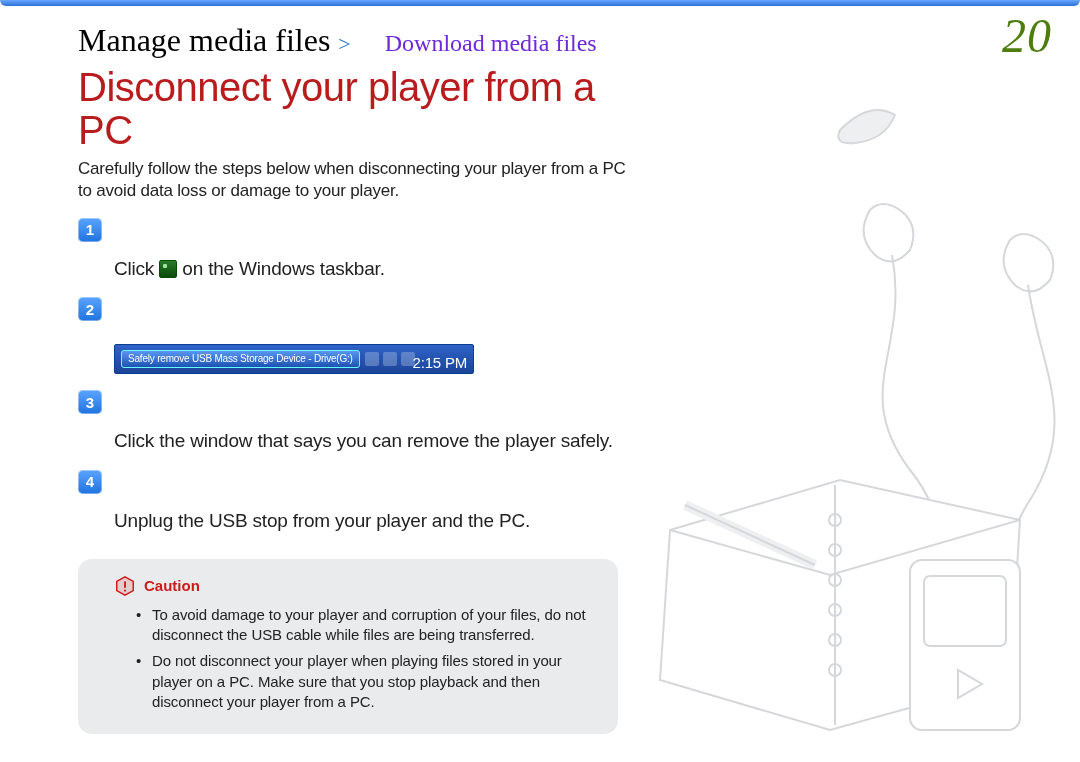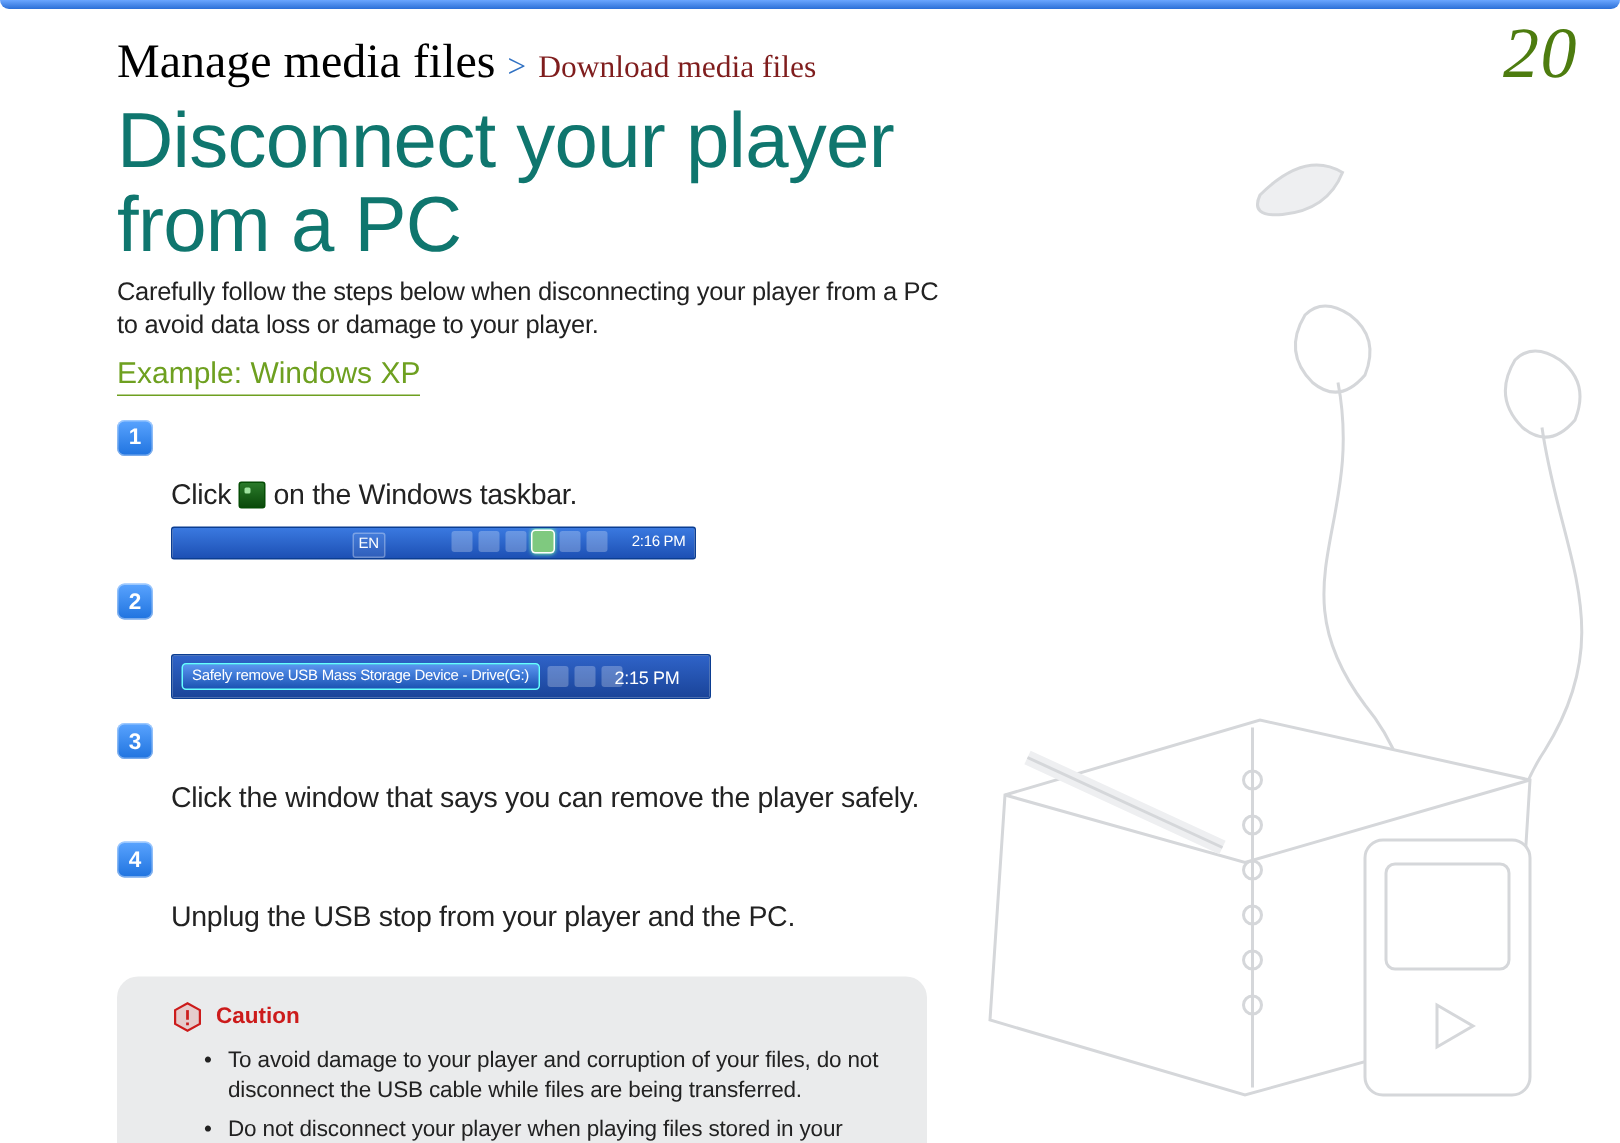--- a/index.html
+++ b/index.html
@@ -2,42 +2,42 @@
 <html><head>
 <meta charset="utf-8">
 <style>
   * { margin: 0; padding: 0; box-sizing: border-box; }
   html, body { width: 1080px; height: 762px; font-family: Arial, Helvetica, sans-serif; background: #fff; color: #222; overflow: hidden; }
   .page { position: relative; width: 1080px; height: 762px; }
   .top-line { position: absolute; left: 0; top: 0; width: 100%; height: 6px; background: linear-gradient(#6aa6ff, #2b6fd6); border-bottom-left-radius: 6px; border-bottom-right-radius: 6px; }
   .breadcrumb { position: absolute; left: 78px; top: 22px; font-family: "Book Antiqua", "Palatino Linotype", Georgia, serif; }
   .breadcrumb .bc1 { color: #000000; font-size: 32px; text-align: center; }
   .breadcrumb .sep { color: #2f70c2; font-size: 22px; margin: 0 4px; }
-  .breadcrumb .bc2 { color: #7f1d1d; font-size: 21px; }
+  .breadcrumb .bc2 { color: #6d28d9; font-size: 24px; margin-left: 26px; }
   .page-num { position: absolute; right: 28px; top: 8px; font-family: "Book Antiqua", Georgia, serif; font-style: italic; font-size: 48px; color: #4d7c0f; font-weight: 400; letter-spacing: 1px; }
   .content { position: absolute; left: 78px; top: 66px; width: 560px; }
-  h1.title { font-family: Arial, Helvetica, sans-serif; font-weight: 400; color: #0f766e; font-size: 52px; line-height: 1.08; letter-spacing: -0.5px; }
+  h1.title { font-family: Arial, Helvetica, sans-serif; font-weight: 400; color: #b91c1c; font-size: 40px; line-height: 1.08; letter-spacing: -0.5px; }
   .intro { font-size: 17px; line-height: 1.28; margin-top: 6px; color: #222; letter-spacing: -0.2px; }
   .example { margin-top: 10px; color: #6ea020; font-size: 20px; border-bottom: 1px solid #6ea020; display: inline-block; padding-bottom: 2px; }
   .steps { margin-top: 14px; }
   .step { display: flex; align-items: flex-start; margin-bottom: 14px; }
   .num { flex: 0 0 24px; width: 24px; height: 24px; border-radius: 5px; background: linear-gradient(#5aa4ff,#1f73df); color: #fff; font-weight: bold; font-size: 15px; display: flex; align-items: center; justify-content: center; margin-right: 12px; margin-top: 2px; box-shadow: inset 0 0 0 1px rgba(255,255,255,0.4); }
   .step-body { font-size: 19px; line-height: 1.28; color: #222; letter-spacing: -0.2px; margin-top: 41px; }
   .mini-icon { display: inline-block; width: 18px; height: 18px; background: linear-gradient(#2a7a2a,#0a4a0a); border: 1px solid #054d05; vertical-align: -3px; border-radius: 2px; position: relative; }
   .mini-icon::after{ content:""; position:absolute; left:3px; top:3px; width:4px; height:4px; background:#9fe39f; border-radius:1px; }
   .taskbar { margin-top: 8px; width: 350px; height: 22px; border: 1px solid #0b3d91; background: linear-gradient(#3a79e0,#1d50b4); position: relative; border-radius: 2px; font-size: 10px; color: #fff; overflow: hidden; }
   .taskbar .lang { position: absolute; left: 120px; top: 3px; font-size: 10px; color: #fff; background: rgba(255,255,255,0.08); padding: 1px 3px; border: 1px solid rgba(255,255,255,0.3); border-radius:2px; }
   .taskbar .tray { position: absolute; right: 58px; top: 2px; display: flex; gap: 4px; }
   .tray-ico { width: 14px; height: 14px; background: rgba(255,255,255,0.25); border-radius: 2px; }
   .tray-ico.hl { background: #7fc97f; box-shadow: 0 0 0 1px #fff, 0 0 3px 1px #7affa0; }
   .taskbar .clock { position: absolute; right: 6px; top: 4px; font-size: 10px; color: #fff; }
   .popup-bar { margin-top: 8px; width: 360px; height: 30px; border: 1px solid #0b3d91; background: linear-gradient(#2f63c8,#1a4499); border-radius: 2px; position: relative; text-align: center; }
   .popup-bar .tooltip { position: absolute; left: 6px; top: 5px; height: 18px; line-height: 16px; padding: 0 6px; background: linear-gradient(#5a96f0,#1b53b3); border: 1px solid #6ff; border-radius: 3px; color: #fff; font-size: 10px; white-space: nowrap; }
   .popup-bar .tray2 { position: absolute; right: 58px; top: 7px; display: flex; gap: 4px; }
-  .popup-bar .clock { position: absolute; right: 20px; top: 8px; font-size: 12px; color: #fff; }
+  .popup-bar .clock { position: absolute; right: 6px; top: 8px; font-size: 15px; color: #fff; }
   .caution-box { margin-top: 26px; width: 540px; background: #eaebec; border-radius: 14px; padding: 16px 20px 16px 36px; }
   .caution-hdr { display: flex; align-items: center; gap: 8px; margin-bottom: 8px; }
   .caution-icon { width: 22px; height: 22px; }
   .caution-label { color: #cc1b1b; font-weight: bold; font-size: 15px; }
   .caution-list { list-style: none; padding-left: 38px; }
   .caution-list li { position: relative; font-size: 15px; line-height: 1.35; margin-bottom: 6px; color: #222; letter-spacing: -0.1px; }
   .caution-list li::before { content: "•"; position: absolute; left: -16px; top: 0; }
   
   .art { position: absolute; right: 0; top: 90px; width: 470px; height: 660px; pointer-events: none; }
 </style>
@@ -50,42 +50,29 @@
     <span class="bc1">Manage media files</span>
     <span class="sep">&gt;</span>
     <span class="bc2">Download media files</span>
   </div>
 
   <div class="page-num">20</div>
 
   <div class="content">
     <h1 class="title">Disconnect your player from a PC</h1>
     <p class="intro">Carefully follow the steps below when disconnecting your player from a PC to avoid data loss or damage to your player.</p>
-    <span class="example">Example: Windows XP</span>
 
     <div class="steps">
 
       <div class="step">
         <div class="num">1</div>
         <div class="step-body">
           <span>Click </span>
           <span class="mini-icon"></span>
           <span> on the Windows taskbar.</span>
-          <div class="taskbar">
-            <span class="lang">EN</span>
-            <div class="tray">
-              <div class="tray-ico"></div>
-              <div class="tray-ico"></div>
-              <div class="tray-ico"></div>
-              <div class="tray-ico hl"></div>
-              <div class="tray-ico"></div>
-              <div class="tray-ico"></div>
-            </div>
-            <span class="clock">2:16 PM</span>
-          </div>
         </div>
       </div>
 
       <div class="step">
         <div class="num">2</div>
         <div class="step-body">
           <div class="popup-bar">
             <div class="tooltip">Safely remove USB Mass Storage Device - Drive(G:)</div>
             <div class="tray2">
               <div class="tray-ico"></div>

